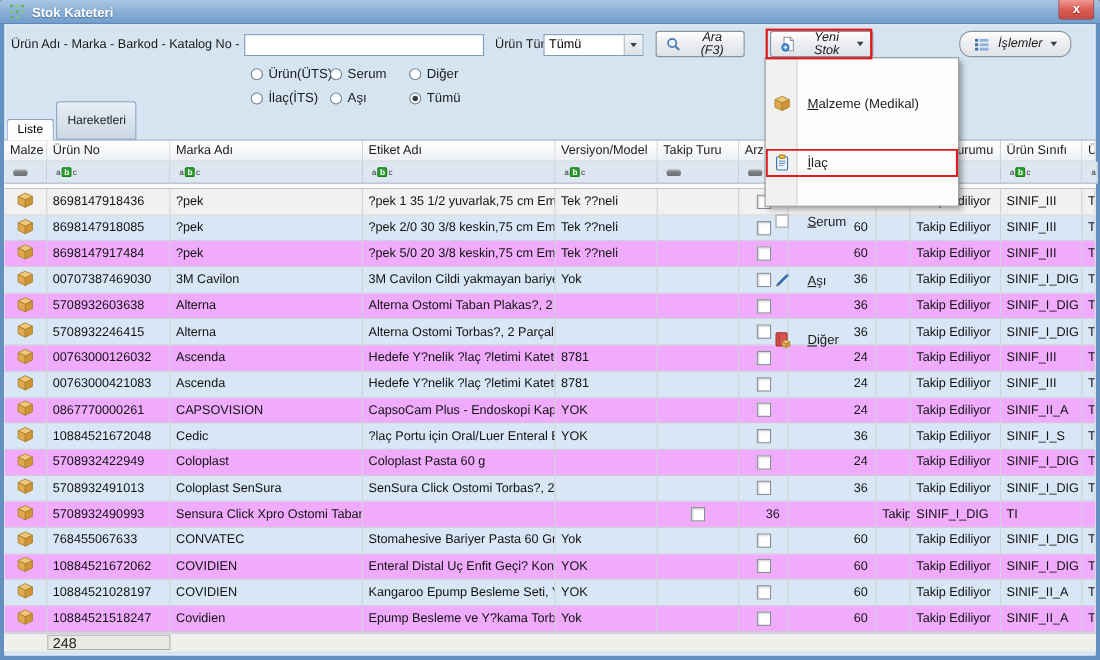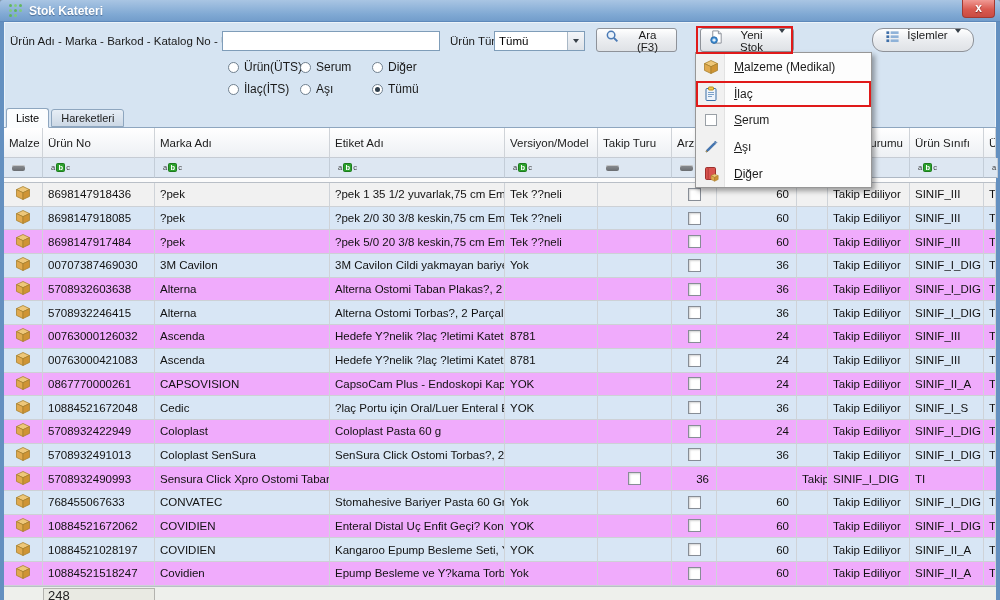--- a/index.html
+++ b/index.html
@@ -30,43 +30,43 @@
   .type-lbl{left:446px;top:13px;}
   .search-input{position:absolute;left:218px;top:9px;width:218px;height:20px;border:1px solid #7f9db9;
     background:#fff;font-size:11.5px;padding:0 4px;font-family:inherit;}
   .combo{position:absolute;left:490px;top:9px;width:91px;height:20px;border:1px solid #7f9db9;background:#fff;
     display:flex;align-items:center;font-size:11.5px;cursor:pointer;}
   .combo-text{flex:1;padding-left:4px;}
   .combo-btn{width:17px;height:18px;border-left:1px solid #a9b8c6;background:linear-gradient(#f4f6f9,#dde2e8);
     display:flex;align-items:center;justify-content:center;}
   .tri{width:0;height:0;border-left:3.5px solid transparent;border-right:3.5px solid transparent;border-top:4.5px solid #384048;}
   .btn{position:absolute;height:24px;top:6px;border:1px solid #8e9299;border-radius:3px;
-    background:linear-gradient(#ffffff,#eceef1 45%,#dfe2e6);display:flex;align-items:flex-start;justify-content:center;
-    font-size:11.5px;color:#1a1a1a;cursor:pointer;font-family:inherit;gap:7px;padding:0 8px;}
+    background:linear-gradient(#ffffff,#eceef1 45%,#dfe2e6);display:flex;align-items:center;justify-content:center;
+    font-size:11.5px;color:#1a1a1a;cursor:pointer;font-family:inherit;gap:7px;padding:0 8px;font-style:italic;}
   .ara-btn{left:592px;width:81px;}
   .yeni-btn{left:696px;width:94px;}
   .islem-btn{left:868px;width:102px;border-radius:11px;}
   .btn svg{flex:none;}
   
   .radios{position:absolute;left:224px;top:36px;display:grid;grid-template-columns:72px 72px 86px;grid-auto-rows:18px;row-gap:4px;}
   .radio{display:flex;align-items:center;gap:5px;font-size:12px;color:#1a1a1a;cursor:pointer;}
   .rdot{width:11px;height:11px;border:1px solid #70808f;border-radius:50%;background:#fff;flex:none;position:relative;}
   .radio.sel .rdot::after{content:"";position:absolute;left:2px;top:2px;width:5px;height:5px;border-radius:50%;background:#31404d;}
   
   .tabstrip{position:absolute;left:0;top:86px;width:992px;height:20px;border-bottom:1px solid #8ea6bf;
     display:flex;align-items:flex-end;padding-left:2px;}
   .tab{border:1px solid #8ea6bf;border-radius:3px 3px 0 0;font-size:11px;padding:0 9px;display:flex;align-items:center;cursor:pointer;}
   .tab.active{height:20px;background:#fbfdfe;border-bottom:1px solid #fbfdfe;margin-bottom:-1px;z-index:2;}
-  .tab.inactive{height:18px;background:linear-gradient(#e7eef6,#ccd8e5);margin-left:2px;color:#222;margin-top:20px;}
+  .tab.inactive{height:35px;background:linear-gradient(#e7eef6,#ccd8e5);margin-left:2px;color:#222;margin-top:20px;}
   
   .grid{position:absolute;left:0;top:106px;width:992px;height:464px;background:#fff;}
   .ghead,.gfilter,.grow{display:grid;grid-template-columns:39px 112px 175px 175px 93px 74px 45px 80px 31px 82px 74px minmax(0,1fr);}
   .c{border-right:1px solid #cfd3d8;padding:0 5px;display:flex;align-items:center;overflow:hidden;
      white-space:nowrap;font-size:11.5px;color:#111;}
-  .ghead{height:30px;}
+  .ghead{height:19px;}
   .hc{background:linear-gradient(#ffffff,#edf0f4);border-bottom:1px solid #c6ccd4;color:#1b1b1b;cursor:pointer;}
   .hc-durumu{padding-left:34px;}
   .gfilter{height:20px;}
   .fc{background:#dde7f2;border-right:1px solid #c3cdd8;border-bottom:1px solid #aeb8c4;padding-left:8px;cursor:pointer;}
   .f-eq{width:13px;height:6px;border-radius:2px;background:linear-gradient(#8c8f93,#6a6d71);box-shadow:inset 0 1px 0 rgba(255,255,255,.5);}
   .f-abc{display:flex;align-items:center;gap:1px;}
   .f-abc i{font-style:normal;font-size:7.5px;color:#3a3a3a;line-height:9px;}
   .f-abc b{width:9px;height:9px;background:#2ca02c;border:1px solid #1d7a1d;border-radius:1.5px;color:#fff;
      font-size:7.5px;line-height:7px;display:flex;align-items:center;justify-content:center;font-weight:bold;}
   .ggap{height:5px;background:#fbfbfb;border-bottom:1px solid #b9bfc7;}
@@ -77,21 +77,21 @@
   .cc{justify-content:center;padding:0;}
   .rn{justify-content:flex-end;padding-right:7px;}
   .cb{width:13px;height:13px;background:#fff;border:1px solid #878d96;box-shadow:inset 1px 1px 2px rgba(0,0,0,.18);cursor:pointer;}
   .gfooter{position:relative;height:17px;background:#eef0ec;border-top:1px solid #b9bfc7;}
   .count-box{position:absolute;left:39px;top:1px;width:112px;height:14px;background:#e9eae3;border:1px solid #b3b3ae;
     font-size:13px;color:#222;padding-left:4px;display:flex;align-items:center;}
   
   .menu{position:absolute;left:695px;top:52px;width:177px;height:136px;z-index:60;
     background:linear-gradient(to right,#f1f1f1 0,#f1f1f1 28px,#e2e2e2 28px,#e3e3e3 29px,#fdfdfd 29px);
     border:1px solid #979797;box-shadow:3px 3px 5px rgba(0,0,0,.35);padding:1px 0;}
-  .menu-item{height:26.6px;display:flex;align-items:center;padding-left:6px;cursor:pointer;font-size:12px;color:#1c1c1c;}
+  .menu-item{height:26.6px;display:flex;align-items:center;padding-left:6px;cursor:pointer;font-size:12px;color:#1c1c1c;margin-top:27px;}
   .menu-item .icon{width:17px;display:flex;justify-content:center;}
   .mi-label{margin-left:15px;}
   .mi-init{text-decoration:underline;}
   .menu-item.highlighted{box-shadow:inset 0 0 0 2px #e01a1a;}
   
   .annot{position:absolute;border:2px solid #e01a1a;z-index:80;pointer-events:none;}
   .annot-btn{left:696px;top:26px;width:97px;height:28px;}
 </style>
 </head>
 <body>

